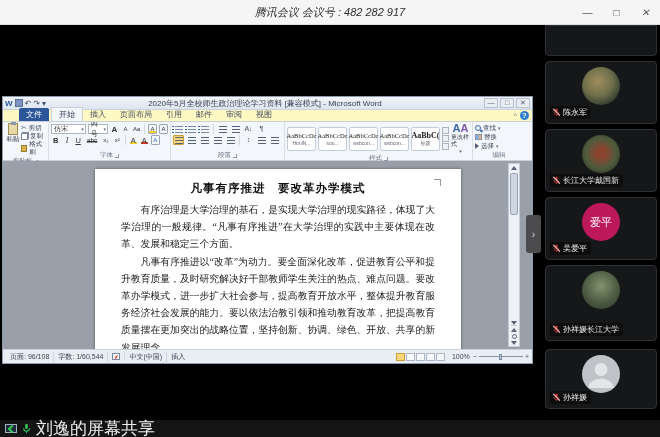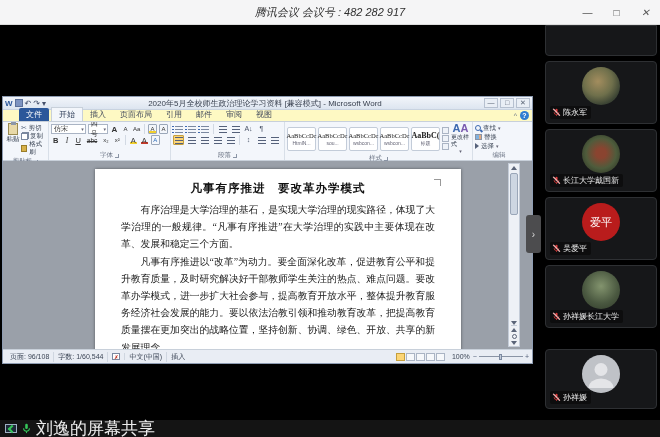--- a/index.html
+++ b/index.html
@@ -491,34 +491,34 @@
               <path d="M2.8 5.6a3.2 3.2 0 0 0 6.4 0" stroke="#e23b3b" stroke-width="1" fill="none"></path>
               <line x1="6" y1="8.8" x2="6" y2="10.6" stroke="#e23b3b" stroke-width="1"></line>
               <line x1="1.6" y1="1.2" x2="10.4" y2="10.2" stroke="#fff" stroke-width="1.6"></line>
               <line x1="1.6" y1="1.2" x2="10.4" y2="10.2" stroke="#e23b3b" stroke-width="0.8"></line>
             </svg>
           <span class="pname">长江大学戴国新</span>
         </span>
       </div>
 
       <div class="tile" style="top:172px;height:63px;">
-        <span class="avatar av-blue" style="background:#b91c1c;">爱平</span>
+        <span class="avatar av-blue" style="background:#be185d;">爱平</span>
         <span class="namebar">
           <svg class="mic" width="9" height="9" viewBox="0 0 12 12">
               <rect x="4.6" y="1" width="2.8" height="5.5" rx="1.4" fill="#e23b3b"></rect>
               <path d="M2.8 5.6a3.2 3.2 0 0 0 6.4 0" stroke="#e23b3b" stroke-width="1" fill="none"></path>
               <line x1="6" y1="8.8" x2="6" y2="10.6" stroke="#e23b3b" stroke-width="1"></line>
               <line x1="1.6" y1="1.2" x2="10.4" y2="10.2" stroke="#fff" stroke-width="1.6"></line>
               <line x1="1.6" y1="1.2" x2="10.4" y2="10.2" stroke="#e23b3b" stroke-width="0.8"></line>
             </svg>
           <span class="pname">吴爱平</span>
         </span>
       </div>
 
-      <div class="tile" style="top:240px;height:63px;text-decoration:underline;">
+      <div class="tile" style="top:240px;height:76px;text-decoration:underline;">
         <span class="avatar av-tree"></span>
         <span class="namebar">
           <svg class="mic" width="9" height="9" viewBox="0 0 12 12">
               <rect x="4.6" y="1" width="2.8" height="5.5" rx="1.4" fill="#e23b3b"></rect>
               <path d="M2.8 5.6a3.2 3.2 0 0 0 6.4 0" stroke="#e23b3b" stroke-width="1" fill="none"></path>
               <line x1="6" y1="8.8" x2="6" y2="10.6" stroke="#e23b3b" stroke-width="1"></line>
               <line x1="1.6" y1="1.2" x2="10.4" y2="10.2" stroke="#fff" stroke-width="1.6"></line>
               <line x1="1.6" y1="1.2" x2="10.4" y2="10.2" stroke="#e23b3b" stroke-width="0.8"></line>
             </svg>
           <span class="pname">孙祥媛长江大学</span>

